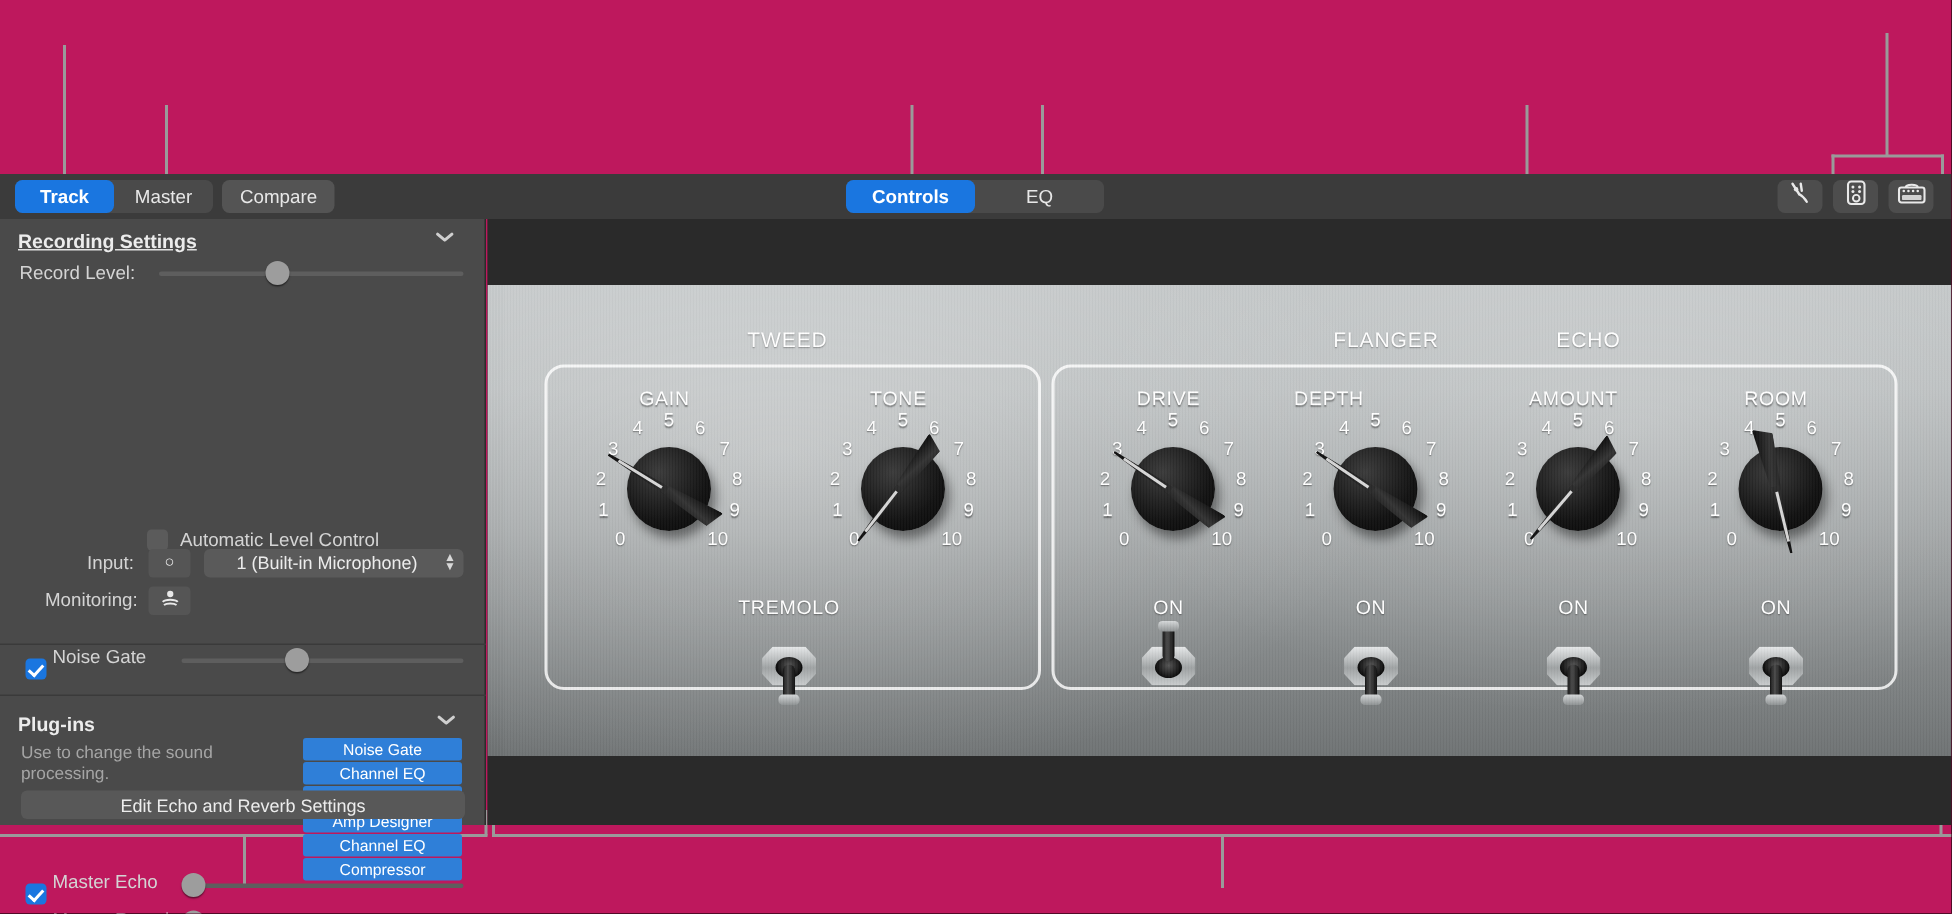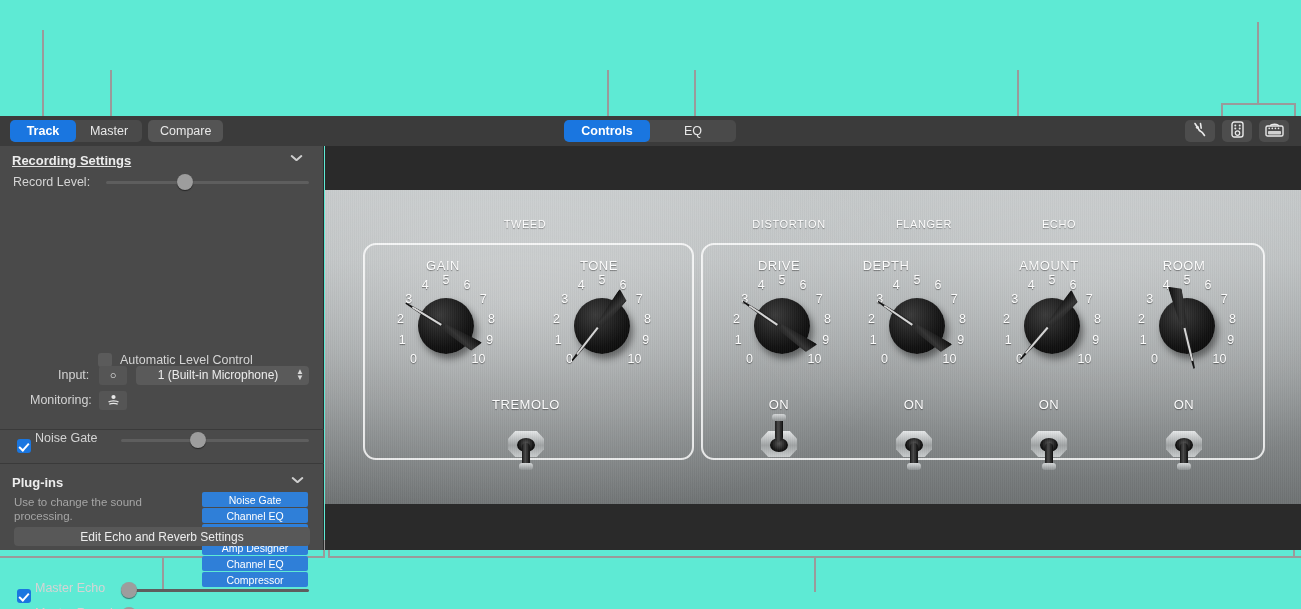--- a/index.html
+++ b/index.html
@@ -2,21 +2,21 @@
 <html><head>
 <meta charset="utf-8">
 <style>
   * { box-sizing: border-box; margin: 0; padding: 0; }
   html, body {
     width: 1301px; height: 609px;
     background: #000;
     font-family: "Liberation Sans", sans-serif;
     overflow: hidden;
   }
-  #root { position: relative; width: 1301px; height: 609px; background: #5eead4; }
+  #root { position: relative; width: 1301px; height: 609px; background: #be185d; }
 
   
   .callout { position: absolute; background: #9a9a9a; }
   .cv { width: 2px; }
   .ch { height: 2px; }
 
   
   #window {
     position: absolute; left: 0; top: 116px;
     width: 1301px; height: 434px;
@@ -152,21 +152,21 @@
       linear-gradient(180deg, #c2c6c7 0%, #b9bdbe 22%, #9fa3a4 52%, #85898a 76%, #6e7273 100%);
   }
   #ampface:after {
     content: ""; position: absolute; inset: 0;
     background-image:
       repeating-linear-gradient(90deg, rgba(255,255,255,.05) 0 1px, rgba(0,0,0,.04) 1px 2px);
     opacity: .55; pointer-events: none;
   }
 
   .sectitle {
-    position: absolute; color: #fff; font-size: 11px;
+    position: absolute; color: #fff; font-size: 14px;
     letter-spacing: .6px; text-align: center;
     text-shadow: 0 1px 1px rgba(0,0,0,.35);
   }
   .group {
     position: absolute; border: 2px solid rgba(255,255,255,.82);
     border-radius: 13px;
   }
   .ctrlname {
     position: absolute; color: #fff; font-size: 13px; letter-spacing: .5px;
     text-align: center; text-shadow: 0 1px 1px rgba(0,0,0,.4);
@@ -414,21 +414,20 @@
 
       <div class="widebtn" style="top:381px;">Edit Echo and Reverb Settings</div>
     </div>
 
     <div id="ampwrap">
       <div id="ampheader"></div>
       <div id="ampfooter"></div>
       <div id="ampface">
 
         <div class="sectitle" style="left:130px;top:28px;width:140px;">TWEED</div>
-        <div class="sectitle" style="left:384px;top:28px;width:160px;">DISTORTION</div>
         <div class="sectitle" style="left:519px;top:28px;width:160px;">FLANGER</div>
         <div class="sectitle" style="left:654px;top:28px;width:160px;">ECHO</div>
 
         <div class="group" style="left:38px;top:53px;width:331px;height:217px;"></div>
         <div class="group" style="left:376px;top:53px;width:564px;height:217px;"></div>
 
         <div class="ctrlname" style="left:63px;top:68px;width:110px;">GAIN</div>
         <div class="ctrlname" style="left:219px;top:68px;width:110px;">TONE</div>
         <div class="ctrlname" style="left:399px;top:68px;width:110px;">DRIVE</div>
         <div class="ctrlname" style="left:506px;top:68px;width:110px;">DEPTH</div>

